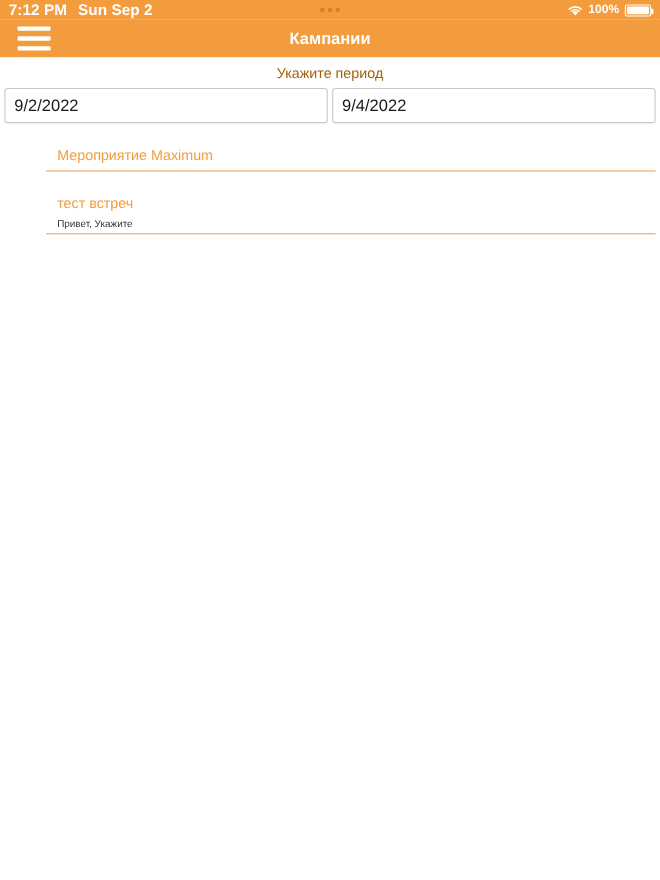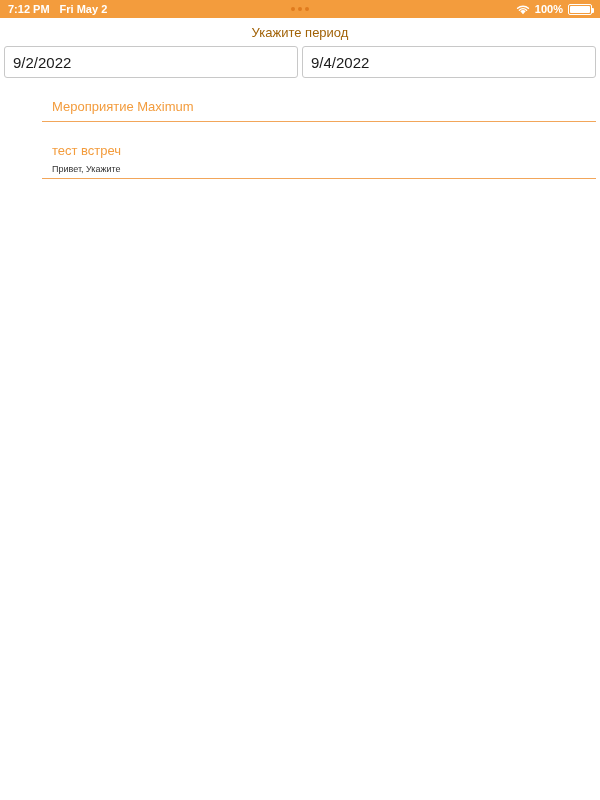--- a/index.html
+++ b/index.html
@@ -26,21 +26,21 @@
     align-items: center;
     font-size: 11px;
     padding: 0 8px;
     position: relative;
   }
   .status-left {
     display: flex;
     align-items: center;
     gap: 10px;
     font-weight: bold;
-    font-size: 11px;
+    font-size: 14px;
     letter-spacing: 0;
   }
   .status-right {
     margin-left: auto;
     display: flex;
     align-items: flex-end;
     gap: 5px;
     font-size: 11px;
     font-weight: bold;
   }
@@ -173,21 +173,21 @@
   .spacer-1 { height: 14px; }
 </style>
 </head>
 <body>
 
 <div class="screen">
 
   <div class="status-bar">
     <div class="status-left">
       <span>7:12 PM</span>
-      <span>Fri May 2</span>
+      <span>Sun Sep 2</span>
     </div>
     <div class="status-dots">
       <span></span>
       <span></span>
       <span></span>
     </div>
     <div class="status-right">
       <span class="wifi-icon">
         <svg width="14" height="11" viewBox="0 0 14 11">
           <path d="M7 10.2 L4.3 7.2 a4 4 0 0 1 5.4 0 Z" fill="#fff"></path>
@@ -195,20 +195,28 @@
           <path d="M3.4 6.2 a5.4 5.4 0 0 1 7.2 0" stroke="#fff" stroke-width="1.4" fill="none" stroke-linecap="round"></path>
         </svg>
       </span>
       <span>100%</span>
       <span class="battery">
           <span class="fill"></span>
         </span>
     </div>
   </div>
 
+  <div class="nav-bar">
+    <div class="menu-btn">
+      <i></i>
+        <i></i>
+        <i></i>
+    </div>
+    <div class="nav-title">Кампании</div>
+  </div>
 
   <div class="period-label">Укажите период</div>
 
   <div class="date-row">
     <div class="date-field">
       <span>9/2/2022</span>
     </div>
     <div class="date-field">
       <span>9/4/2022</span>
     </div>

